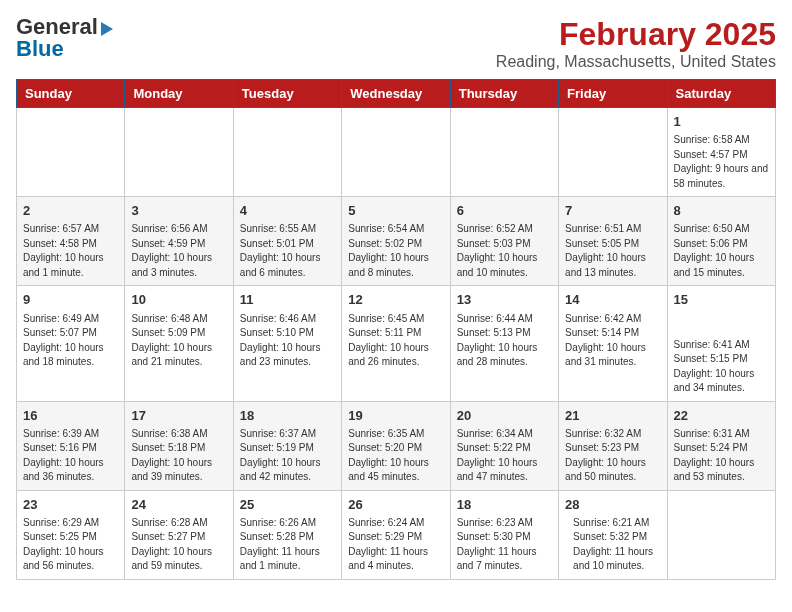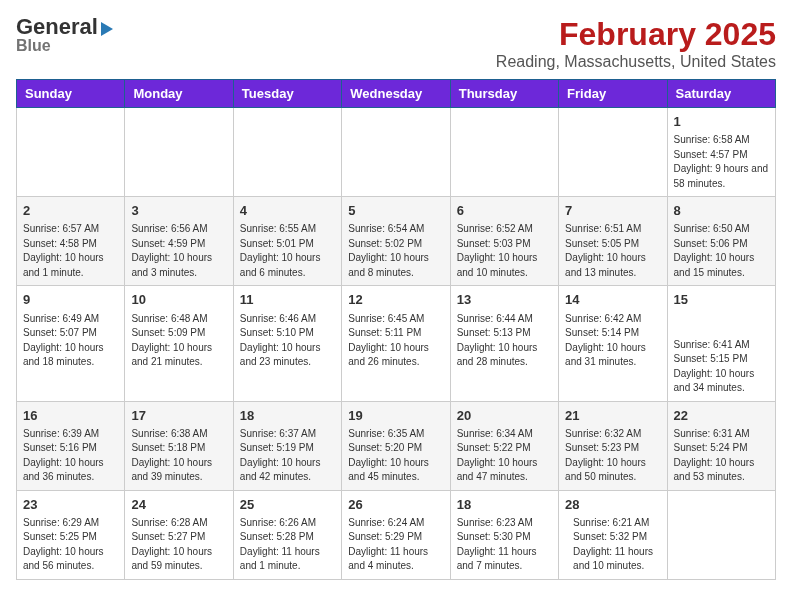--- a/index.html
+++ b/index.html
@@ -21,44 +21,44 @@
       flex-direction: column;
       align-items: flex-start;
     }
     .logo-general {
       font-size: 22px;
       font-weight: bold;
       color: #333;
       line-height: 1;
     }
     .logo-blue {
-      font-size: 16px;
-      font-weight: bold;
-      color: #737373;
+      font-size: 22px;
+      font-weight: bold;
+      color: #0369a1;
       line-height: 1;
     }
     .title-area {
       text-align: right;
     }
     .month-title {
       font-size: 32px;
       font-weight: bold;
       color: #b91c1c;
     }
     .location-title {
       font-size: 16px;
       color: #555;
     }
     .calendar {
       width: 100%;
       border-collapse: collapse;
       border: 1px solid #ccc;
     }
     .calendar th {
-      background-color: #6d28d9;
+      background-color: #b91c1c;
       color: #fff;
       font-size: 13px;
       font-weight: bold;
       padding: 6px 8px;
       text-align: left;
       border: 1px solid #1e6090;
     }
     .calendar td {
       width: 107px;
       vertical-align: top;

